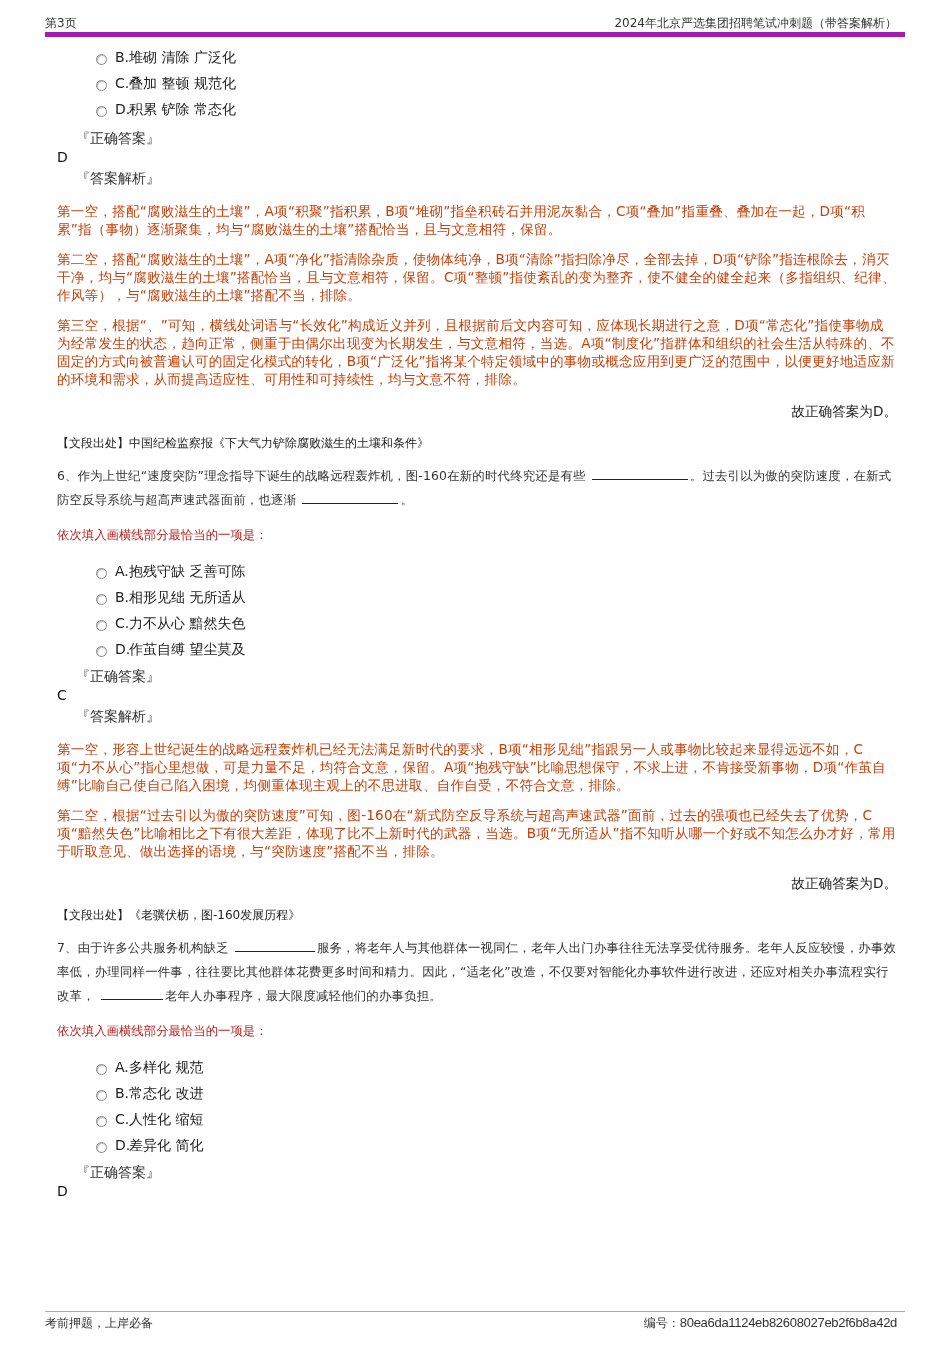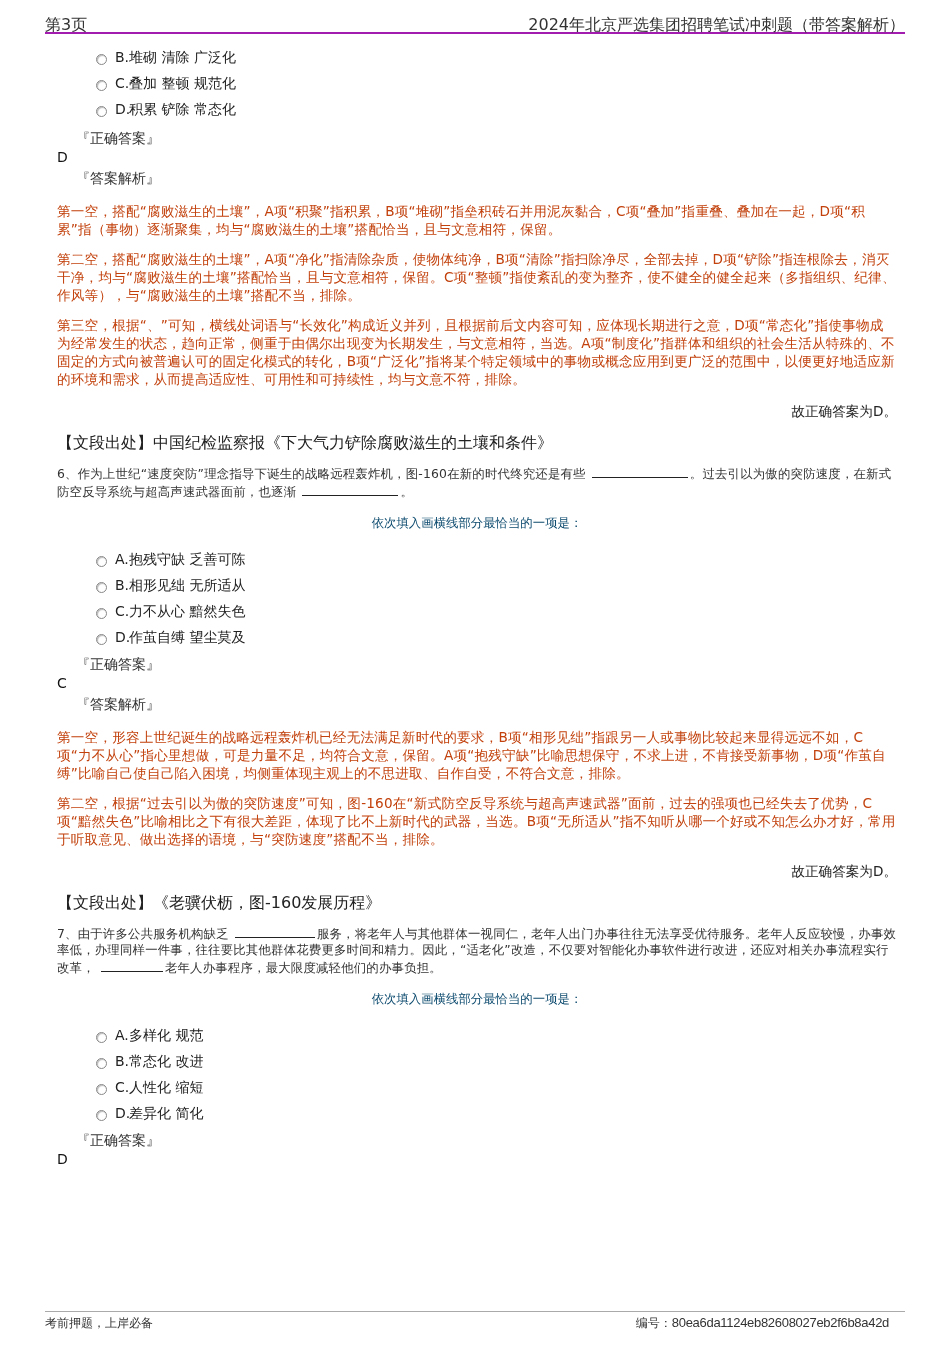--- a/index.html
+++ b/index.html
@@ -3,57 +3,57 @@
 <meta charset="utf-8">
 <style>
   html, body { margin: 0; padding: 0; background: #ffffff; }
   body {
     width: 950px; height: 1345px; position: relative; overflow: hidden;
     font-family: "DejaVu Sans", "Liberation Sans", sans-serif;
     color: #222222;
   }
   .header {
     position: absolute; left: 45px; top: 14px; width: 860px; height: 18px;
-    border-bottom: 2px solid #a21caf;
-    font-size: 16px; color: #333;
+    border-bottom: 5px solid #a21caf;
+    font-size: 12px; color: #333;
   }
   .header .left { position: absolute; left: 0; top: 1px; }
-  .header .right { position: absolute; right: 0; top: 1px; }
+  .header .right { position: absolute; right: 8px; top: 1px; }
 
   .content { position: absolute; left: 57px; top: 44px; width: 840px; }
 
   .opt { height: 26px; line-height: 26px; font-size: 14px; padding-left: 38px; position: relative; color: #222; }
   .opt .radio {
     position: absolute; left: 39px; top: 10px; width: 9px; height: 9px;
     border: 1px solid #888; border-radius: 50%; background: #fff;
     box-shadow: inset 1px 1px 1px #bbb;
   }
   .opt .letter { position: absolute; left: 58px; }
   .opt .text { position: absolute; left: 72px; }
 
   .tag { font-size: 14px; line-height: 20px; color: #333; margin-left: 19px; }
   .ans { font-size: 14px; line-height: 18px; color: #111; margin-top: 0px; }
 
   .para { font-size: 13.6px; line-height: 18px; color: #c2410c; margin-top: 12px; letter-spacing: 0.2px; }
   .para.first { margin-top: 14px; }
   .conclude { font-size: 13.6px; line-height: 18px; margin-top: 14px; text-align: right; }
-  .source { font-size: 16px; line-height: 18px; margin-top: 14px; color: #222; }
+  .source { font-size: 12px; line-height: 18px; margin-top: 14px; color: #222; }
 
-  .q { font-size: 12.4px; line-height: 16px; color: #333; margin-top: 12px; letter-spacing: 0.2px; }
+  .q { font-size: 12.4px; line-height: 24px; color: #333; margin-top: 12px; letter-spacing: 0.2px; }
   .blank { display: inline-block; border-bottom: 1.5px solid #222; height: 13px; vertical-align: baseline; margin: 0 2px; }
-  .prompt { font-size: 12.4px; line-height: 18px; color: #0c4a6e; margin-top: 14px; text-align: center; }
+  .prompt { font-size: 12.4px; line-height: 18px; color: #b91c1c; margin-top: 14px; }
 
   .opts-wrap { margin-top: 14px; }
 
   .footer {
     position: absolute; left: 45px; top: 1311px; width: 860px;
     border-top: 1px solid #aaaaaa; font-size: 12px; color: #333;
   }
   .footer .left { position: absolute; left: 0; top: 3px; }
-  .footer .right { position: absolute; right: 16px; top: 3px; }
+  .footer .right { position: absolute; right: 8px; top: 3px; }
   .footer .code { font-family: "Liberation Sans", sans-serif; font-size: 13px; letter-spacing: -0.3px; }
 </style>
 </head>
 <body>
 
 <div class="header">
   <span class="left">第3页</span>
   <span class="right">2024年北京严选集团招聘笔试冲刺题（带答案解析）</span>
 </div>
 

